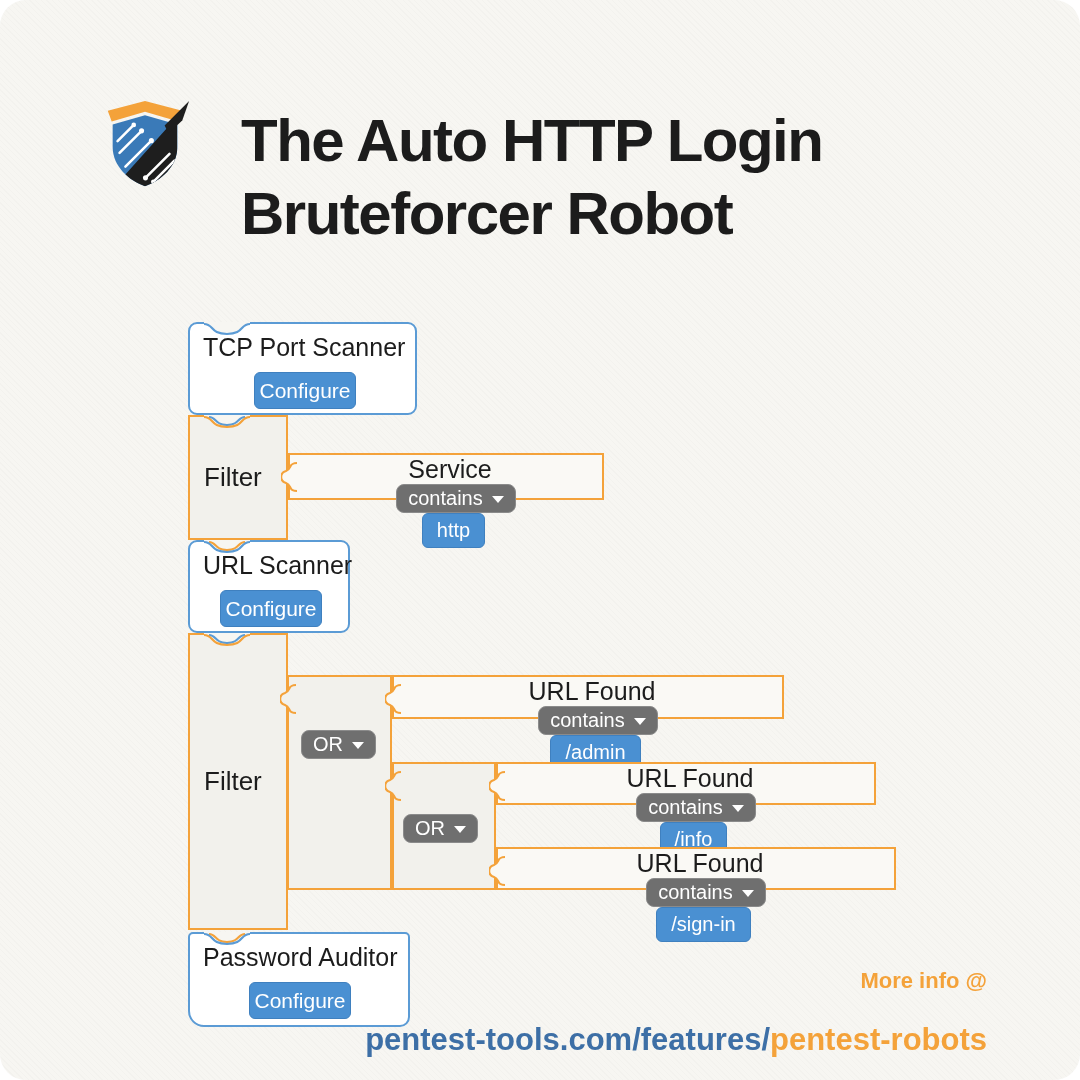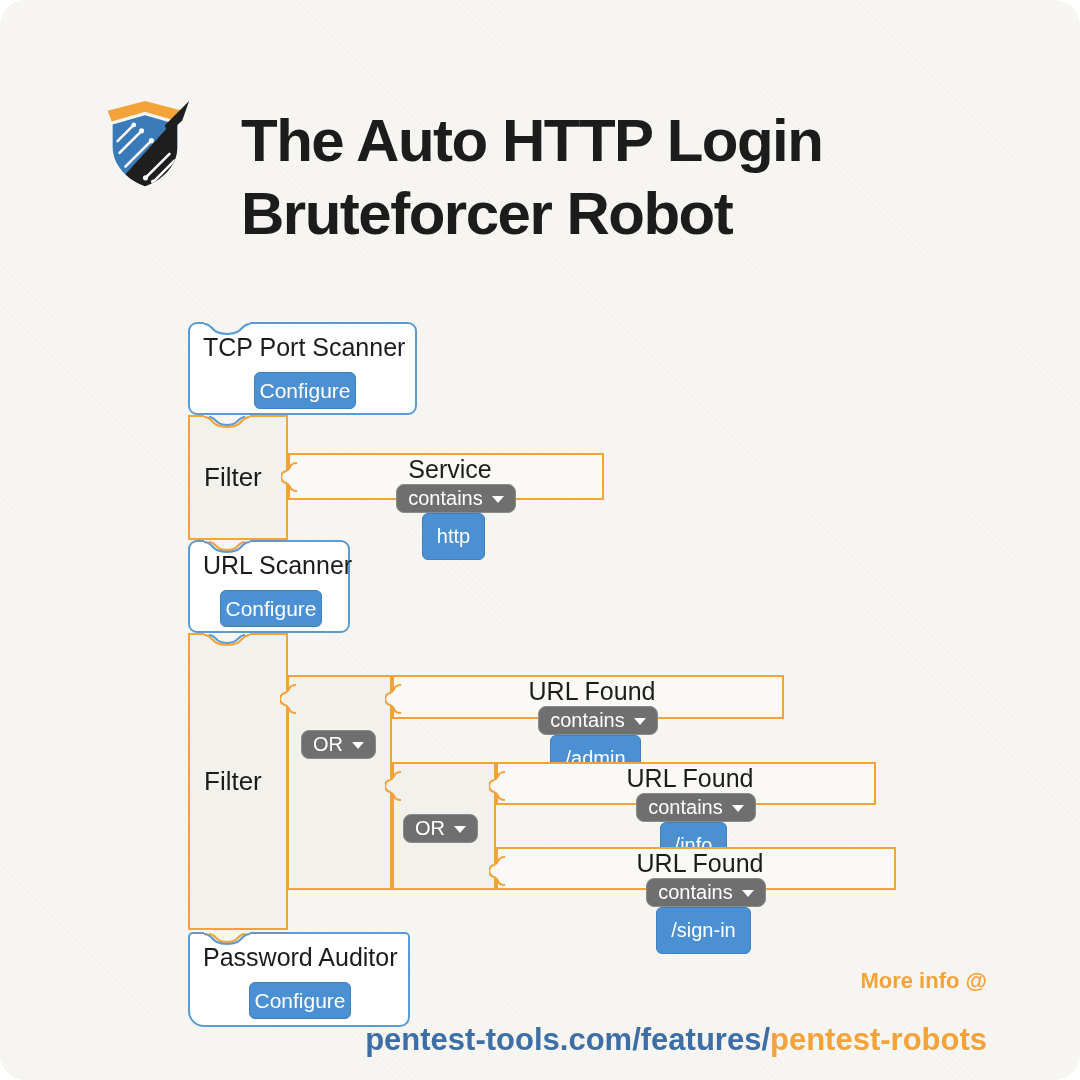--- a/index.html
+++ b/index.html
@@ -39,21 +39,21 @@
   .strip{position:absolute;background:var(--col-bg);border:2px solid var(--orange);box-sizing:border-box;padding-left:40px;}
   .crow{position:absolute;background:var(--row-bg);border:2px solid var(--orange);
     box-sizing:border-box;display:flex;align-items:center;padding:0 12px 0 20px;flex-direction:column;}
   .crow .field{font-size:25px;color:var(--ink);white-space:nowrap;}
   .pill-gray{display:inline-flex;align-items:center;gap:9px;background:var(--gray-pill);
     border:1px solid #8b8b8b;color:#fff;border-radius:8px;padding:2px 11px;
     font-size:20px;margin-left:12px;cursor:pointer;white-space:nowrap;}
   .caret{width:0;height:0;border-left:6px solid transparent;border-right:6px solid transparent;
     border-top:7px solid #fff;margin-top:2px;}
   .pill-blue{display:inline-block;background:var(--blue-fill);border:1px solid #3f80bf;
-    color:#fff;border-radius:6px;padding:11px 14px;font-size:20px;margin-left:7px;
+    color:#fff;border-radius:6px;padding:5px 14px;font-size:20px;margin-left:7px;
     cursor:pointer;white-space:nowrap;text-align:center;}
   .or-pill{position:absolute;margin-left:0;}
   
   .notch{position:absolute;top:-2px;left:14px;width:46px;height:15px;}
   .conn{position:absolute;left:-9px;top:6px;width:17px;height:32px;}
   
   .footer{position:absolute;right:93px;top:968px;text-align:right;font-weight:bold;}
   .footer .line1{font-size:22px;color:var(--orange);margin-bottom:7px;}
   .footer .line2{font-size:31px;margin-top:28px;}
   .footer .u-blue{color:var(--footer-blue);}

